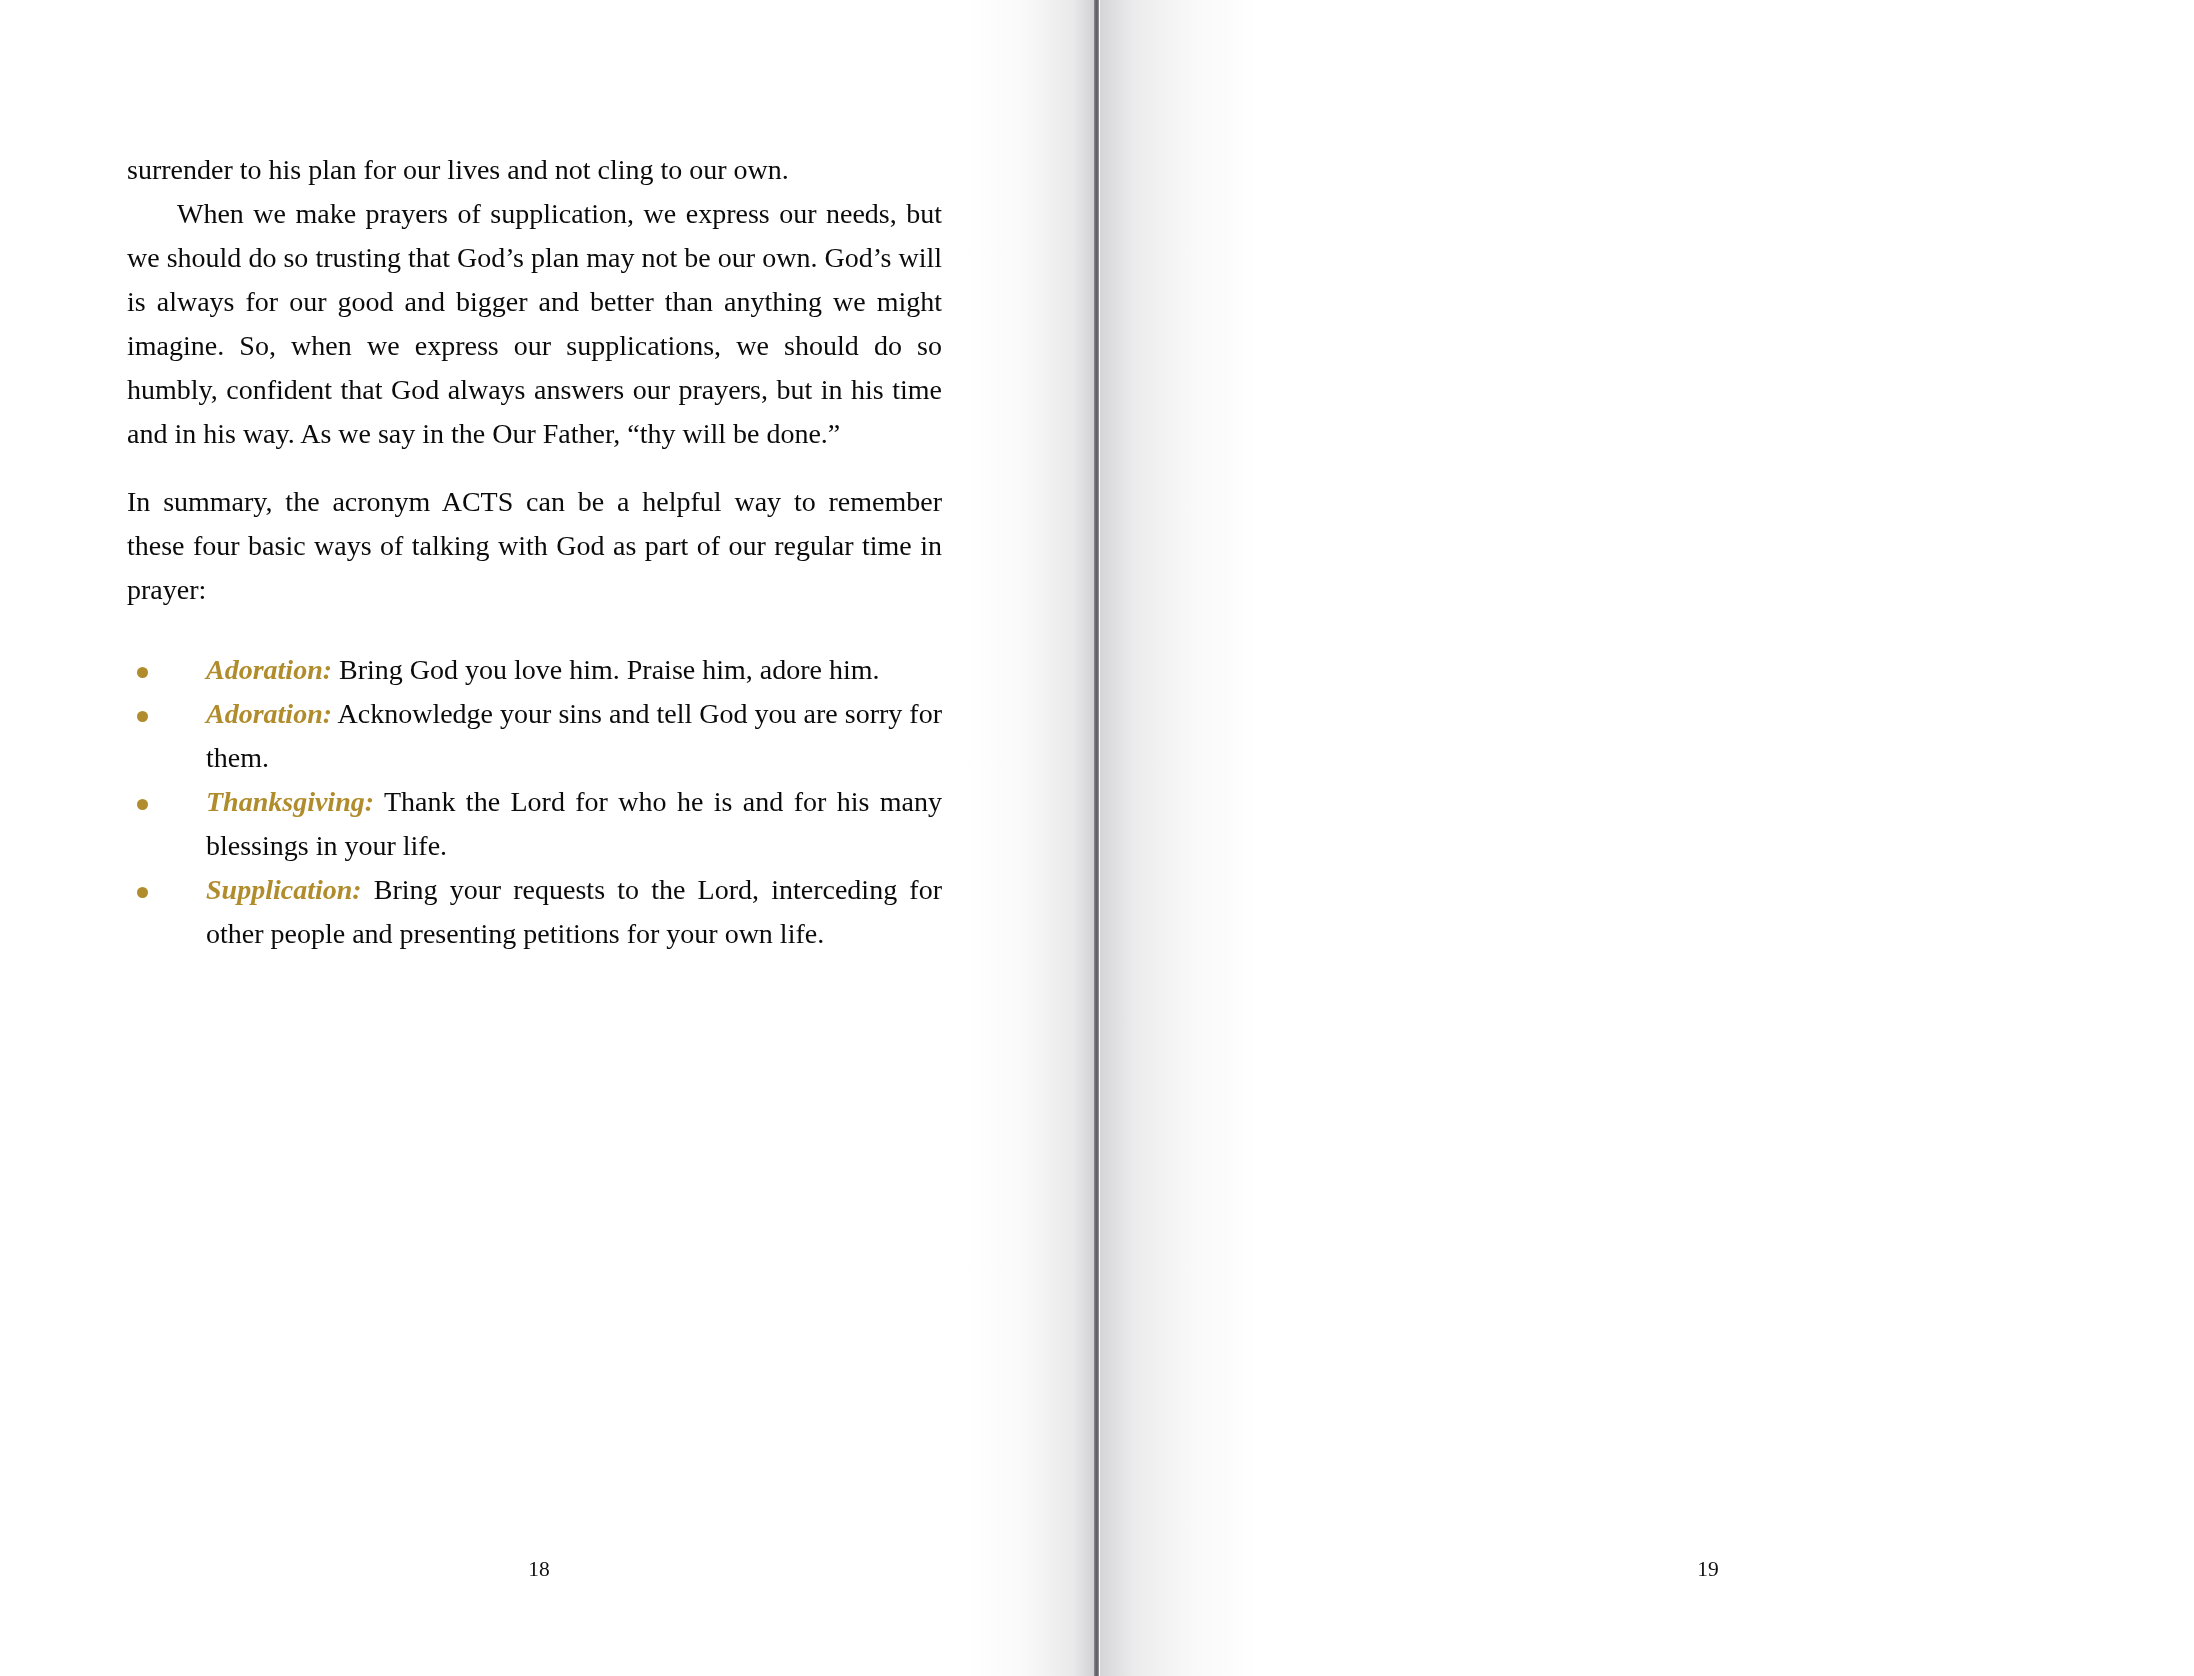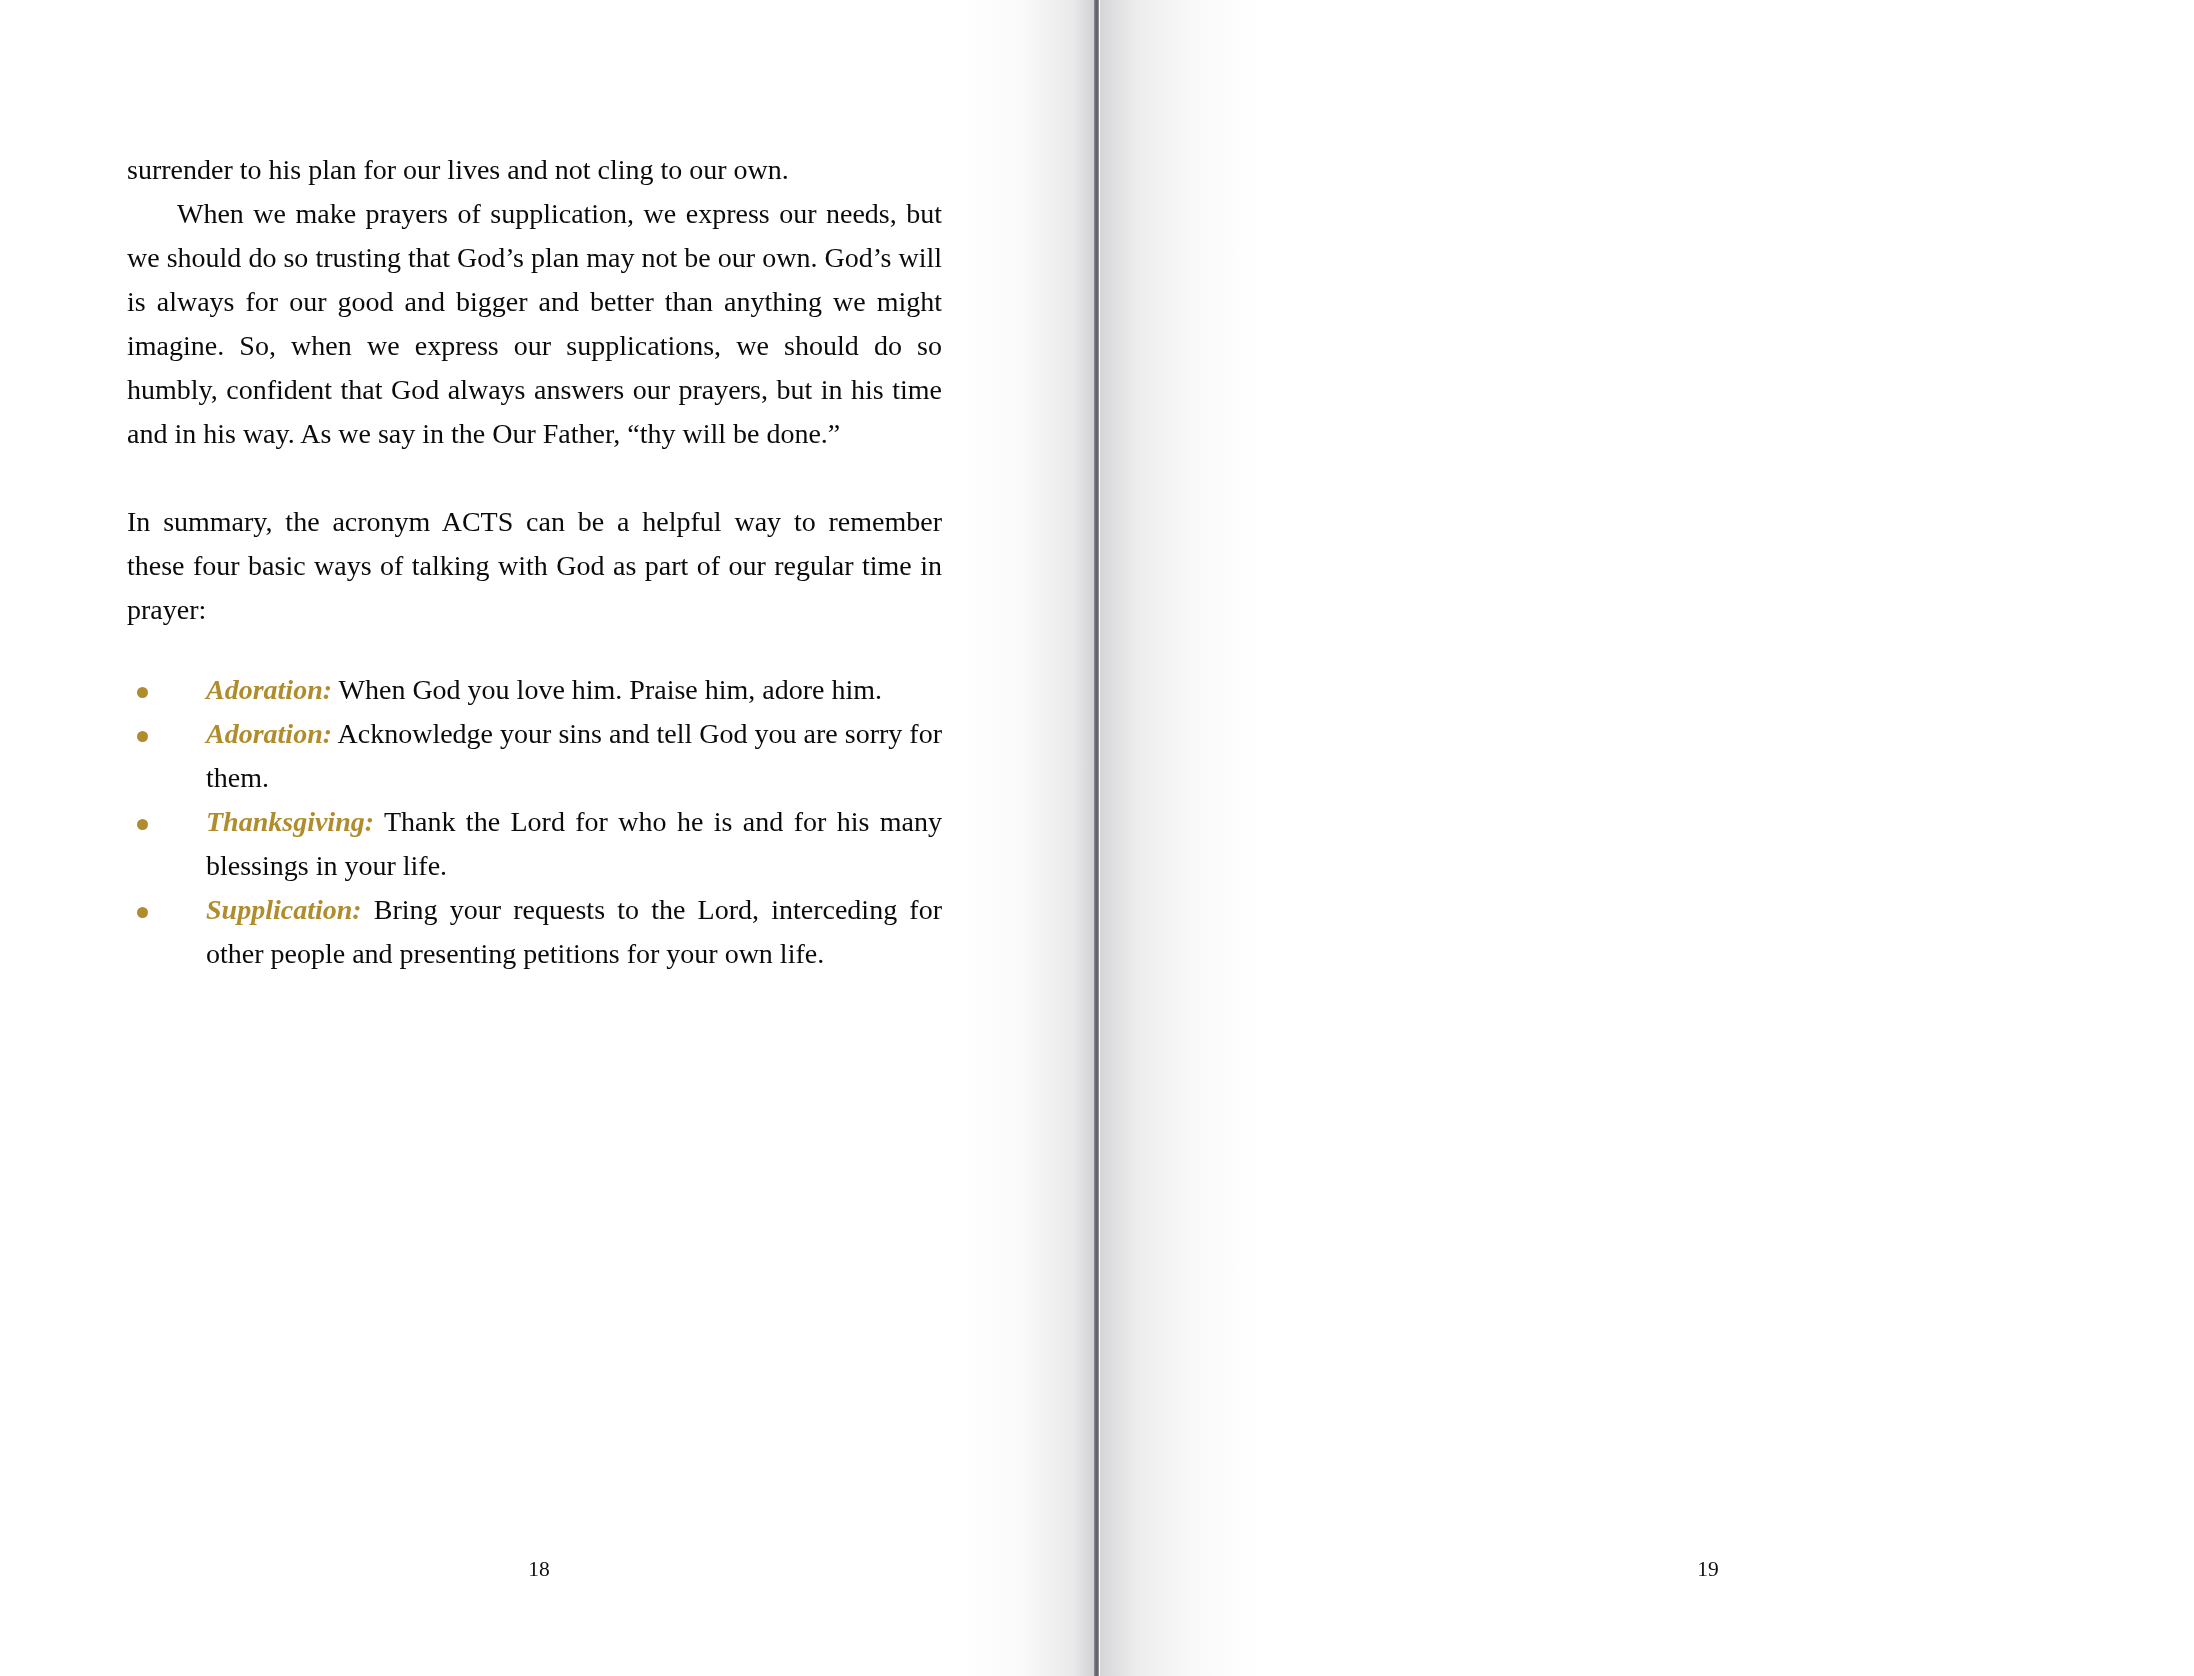--- a/index.html
+++ b/index.html
@@ -70,21 +70,21 @@
     -webkit-font-smoothing: antialiased;
   }
   .page.verso .text-col {
     left: 127px;
     top: 148px;
     width: 815px;
   }
 
   .para { margin: 0; }
   .para.indent { text-indent: 50px; }
-  .para.gap-before { margin-top: 44px; }
+  .para.gap-before { margin-top: 24px; }
 
   
   .bullets {
     list-style: none;
     margin: 36px 0 0 0;
     padding: 0;
   }
   .bullets li {
     position: relative;
     padding-left: 79px;
@@ -129,21 +129,21 @@
 
       <p class="para">surrender to his plan for our lives and not cling to our own.</p>
 
       <p class="para indent">When we make prayers of supplication, we express our needs, but we should do so trusting that God’s plan may not be our own. God’s will is always for our good and bigger and better than anything we might imagine. So, when we express our supplications, we should do so humbly, confident that God always answers our prayers, but in his time and in his way. As we say in the Our Father, “thy will be done.”</p>
 
       <p class="para gap-before">In summary, the acronym ACTS can be a helpful way to remember these four basic ways of talking with God as part of our regular time in prayer:</p>
 
       <ul class="bullets">
         <li>
           <span class="bullet-dot"></span>
-          <span class="term">Adoration:</span><span> When God you love him. Praise him, adore him.</span>
+          <span class="term">Adoration:</span><span> Bring God you love him. Praise him, adore him.</span>
         </li>
         <li>
           <span class="bullet-dot"></span>
           <span class="term">Adoration:</span><span> Acknowledge your sins and tell God you are sorry for them.</span>
         </li>
         <li>
           <span class="bullet-dot"></span>
           <span class="term">Thanksgiving:</span><span> Thank the Lord for who he is and for his many blessings in your life.</span>
         </li>
         <li>

